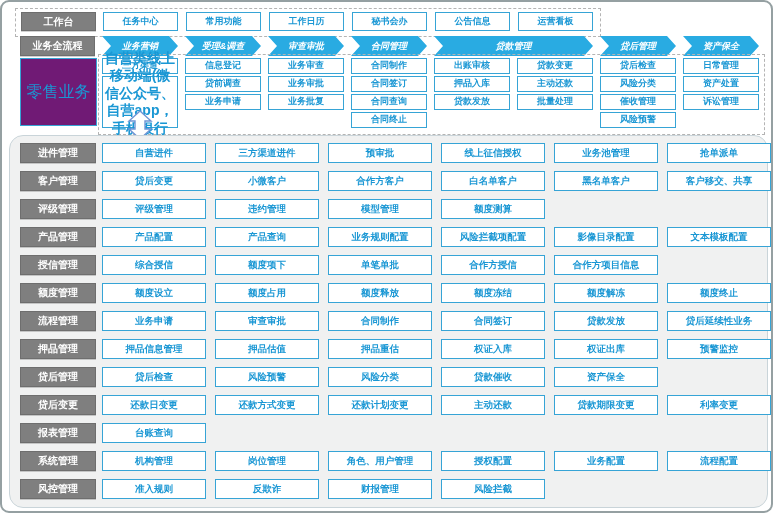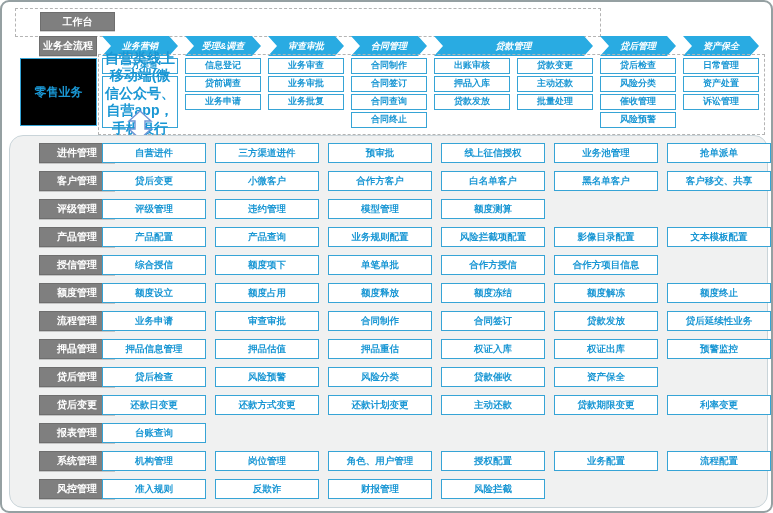--- a/index.html
+++ b/index.html
@@ -4,36 +4,36 @@
 <style>
   html,body{margin:0;padding:0;background:#fff;}
   .page{position:relative;width:773px;height:513px;box-sizing:border-box;
         background:#fff;border:2px solid #95a0a2;border-radius:9px;overflow:hidden;
         font-family:"Liberation Sans","DejaVu Sans",sans-serif;}
   .box{box-sizing:border-box;background:#fff;border:1px solid #36a4d6;color:#1a97d4;
        font-weight:bold;font-size:9px;display:flex;align-items:center;justify-content:center;
        text-align:center;line-height:1.1;white-space:nowrap;}
   .glabel{box-sizing:border-box;background:#7f7f7f;border:1px solid #6e6e6e;color:#fff;
        font-weight:bold;font-size:10px;display:flex;align-items:center;justify-content:center;
-       box-shadow:0 1px 0 rgba(0,0,0,.18);margin-left:19px;}
+       box-shadow:0 1px 0 rgba(0,0,0,.18);}
   
   .wb-row{position:absolute;left:13px;top:6px;width:584px;height:27px;
           border:1px dashed #b4b4b4;display:flex;align-items:center;}
   .wb-label{position:absolute;left:5px;top:3px;width:75px;height:19px;}
   .wb-items{position:absolute;left:87px;top:3px;width:492px;display:flex;gap:8px;}
   .wb-box{width:75px;height:19px;}
-  .proc-label{position:absolute;left:18px;top:34px;width:58px;height:20px;text-align:center;}
+  .proc-label{position:absolute;left:18px;top:34px;width:75px;height:20px;text-align:center;}
   .proc-items{position:absolute;left:100px;top:34px;width:657px;display:flex;gap:7px;font-style:italic;}
   .chev{box-sizing:border-box;height:20px;background:#29abe2;color:#fff;font-weight:bold;
         font-size:9px;display:flex;align-items:center;justify-content:center;white-space:nowrap;
         clip-path:polygon(0 0,calc(100% - 9px) 0,100% 50%,calc(100% - 9px) 100%,0 100%,9px 50%);}
   .retail-dash{position:absolute;left:96px;top:52px;width:665px;height:79px;
         border:1px dashed #b4b4b4;}
   .retail-label{position:absolute;left:18px;top:56px;width:75px;height:66px;
-        background:#000000;border:1px solid #36a4d6;color:#1a97d4;font-weight:bold;font-size:12px;
+        background:#701a75;border:1px solid #36a4d6;color:#1a97d4;font-weight:normal;font-size:16px;
         display:flex;align-items:center;justify-content:center;}
   .retail-cols{position:absolute;left:100px;top:56px;width:657px;display:flex;gap:7px;}
   .rcol{width:76px;display:flex;flex-direction:column;gap:2px;}
   .r-box{width:76px;height:16px;}
   .r-box.tall{height:52px;white-space:normal;font-size:14px;line-height:1.25;padding:1px;}
   .double-arrow{position:absolute;left:125px;top:108px;}
   
   .panel{position:absolute;left:7px;top:133px;width:759px;height:373px;box-sizing:border-box;
         background:#f0f1f1;border:1px solid #c9d4d9;border-radius:14px;
         display:flex;flex-direction:column;gap:8px;padding-top:7px;}
@@ -42,20 +42,28 @@
   .mitems{position:absolute;left:92px;top:0;display:flex;gap:9px;}
   .m-box{width:104px;height:20px;font-size:9.5px;}
 </style>
 </head>
 <body>
 
 <div class="page">
 
   <div class="wb-row">
     <div class="glabel wb-label">工作台</div>
+    <div class="wb-items" id="wb-items">
+        <div class="box wb-box">任务中心</div>
+        <div class="box wb-box">常用功能</div>
+        <div class="box wb-box">工作日历</div>
+        <div class="box wb-box">秘书会办</div>
+        <div class="box wb-box">公告信息</div>
+        <div class="box wb-box">运营看板</div>
+      </div>
   </div>
 
   <div class="glabel proc-label">业务全流程</div>
   <div class="proc-items" id="proc-items">
       <div class="chev" style="width: 76px;">业务营销</div>
       <div class="chev" style="width: 76px;">受理&amp;调查</div>
       <div class="chev" style="width: 76px;">审查审批</div>
       <div class="chev" style="width: 76px;">合同管理</div>
       <div class="chev" style="width: 159px;">贷款管理</div>
       <div class="chev" style="width: 76px;">贷后管理</div>

